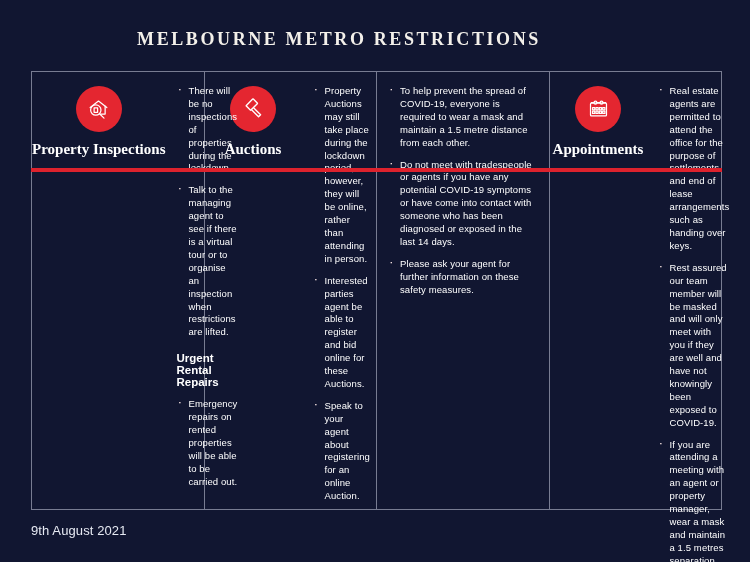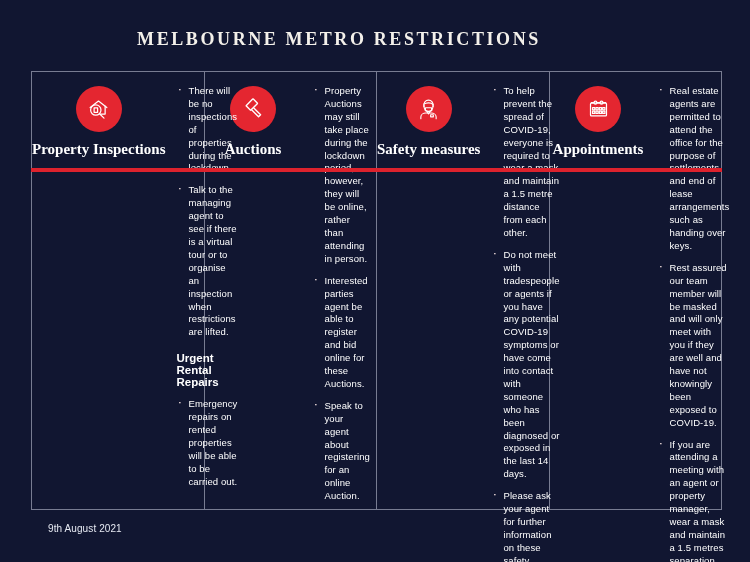--- a/index.html
+++ b/index.html
@@ -90,24 +90,23 @@
     font-size: 11.5px;
     font-weight: 700;
     color: #ffffff;
   }
 
   .footer {
     position: absolute;
     left: 31px; right: 33px; top: 523px;
     display: flex;
     justify-content: space-between;
-    font-size: 10px;
+    font-size: 13px;
     color: #e6e9f2;
     letter-spacing: 0.1px;
-    margin-left: 17px;
   }
 </style>
 </head>
 <body>
 
 <div class="page">
   <div class="title">MELBOURNE METRO RESTRICTIONS</div>
 
   <div class="table">
     <div class="red-line"></div>
@@ -154,36 +153,20 @@
     <div class="col-body">
       <ul class="bullets">
             <li>Property Auctions may still take place during the lockdown period, however, they will be online, rather than attending in person.</li>
             <li>Interested parties agent be able to register and bid online for these Auctions.</li>
             <li>Speak to your agent about registering for an online Auction.</li>
           </ul>
     </div>
   </div>
 
   <div class="col">
-    <div class="col-header">
-      <div class="icon-circle">
-    <svg viewBox="0 0 24 24" width="27" height="27" xmlns="http://www.w3.org/2000/svg">
-      <g fill="none" stroke="#ffffff" stroke-width="1" stroke-linecap="round" stroke-linejoin="round">
-        <path d="M7.9 9.4 C7.4 5.7 9.4 3.7 12 3.7 C14.6 3.7 16.6 5.7 16.1 9.4"></path>
-        <path d="M8 7.2 C9.6 6 14.2 5.3 16 7.6"></path>
-        <path d="M8 8.4 C8 12.1 9.6 13.9 12 13.9 C14.4 13.9 16 12.1 16 8.4"></path>
-        <path d="M9.3 10.4 h5.4 v2.1 c-1 1.5 -4.4 1.5 -5.4 0 z"></path>
-        <path d="M5.2 20.2 V18.7 C5.2 16.5 7.4 15.1 9.6 15.1 H14.4 C16.6 15.1 18.8 16.5 18.8 18.7 V20.2"></path>
-        <path d="M10.8 14.2 L12 16 L13.2 14.2"></path>
-        <rect x="13.9" y="16.7" width="2.4" height="1.8"></rect>
-      </g>
-    </svg>
-  </div>
-      <div class="col-title">Safety measures</div>
-    </div>
     <div class="col-body">
       <ul class="bullets">
             <li>To help prevent the spread of COVID-19, everyone is required to wear a mask and maintain a 1.5 metre distance from each other.</li>
             <li>Do not meet with tradespeople or agents if you have any potential COVID-19 symptoms or have come into contact with someone who has been diagnosed or exposed in the last 14 days.</li>
             <li>Please ask your agent for further information on these safety measures.</li>
           </ul>
     </div>
   </div>
 
   <div class="col">

